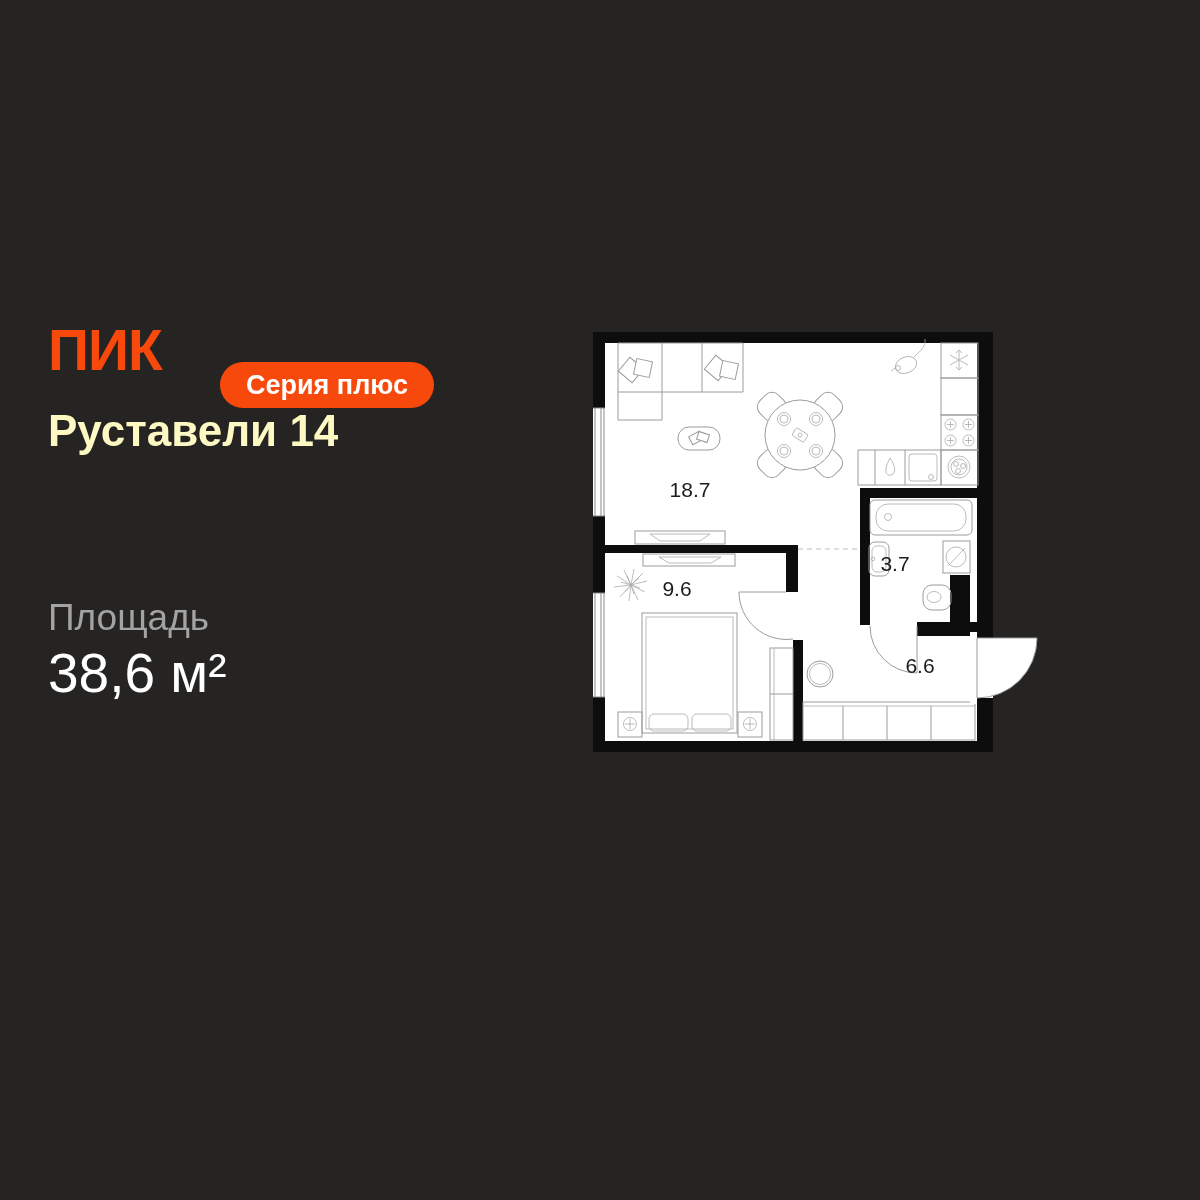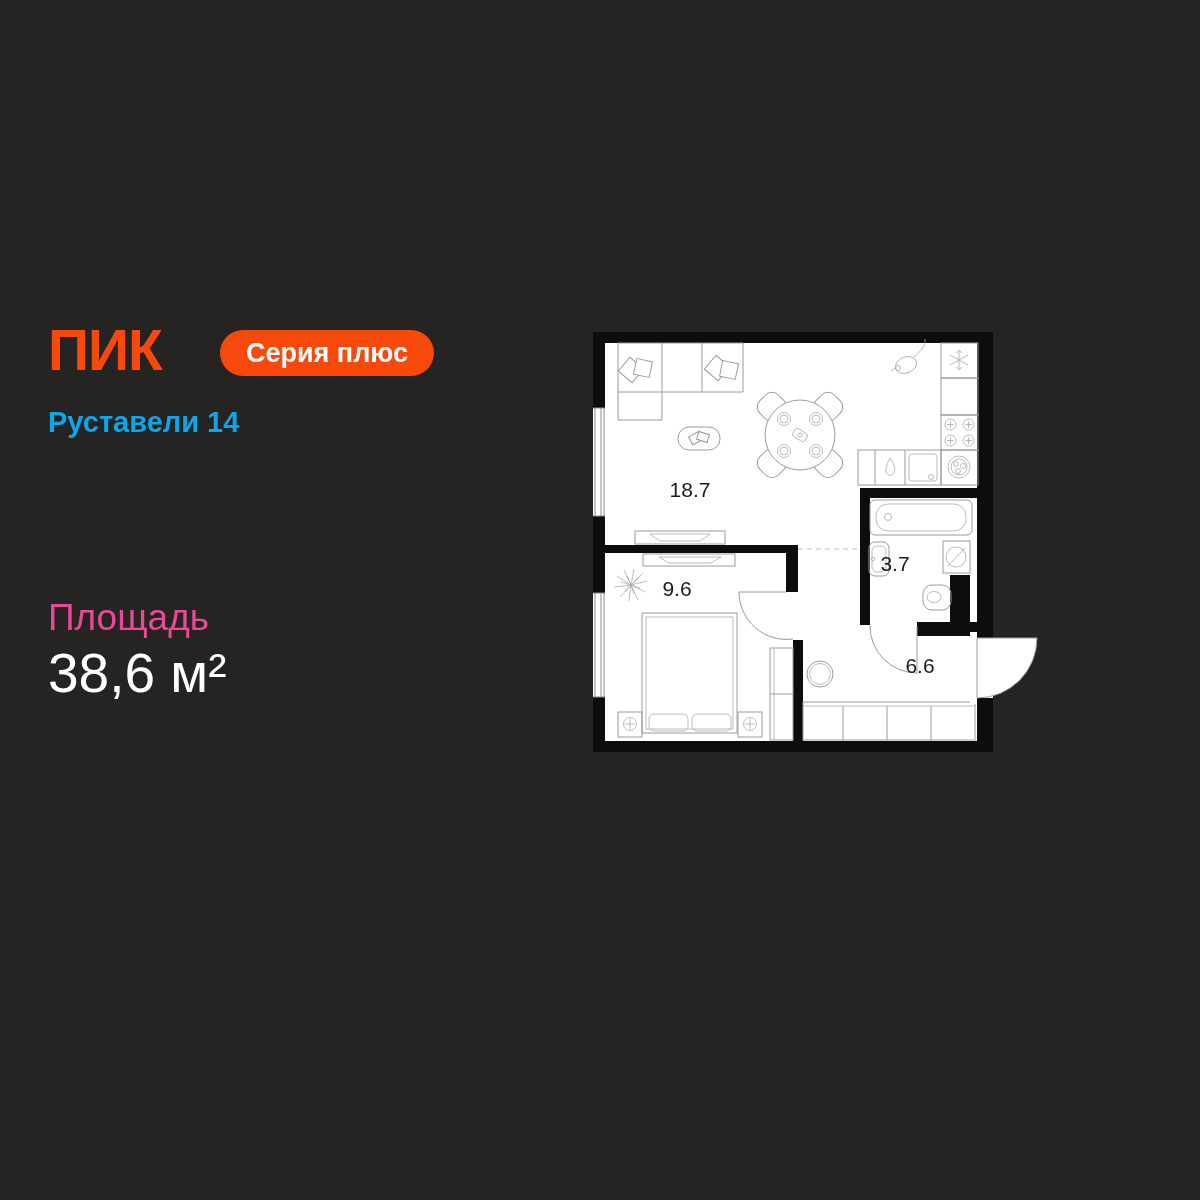--- a/index.html
+++ b/index.html
@@ -1,23 +1,23 @@
 <!DOCTYPE html>
 <html><head>
 <meta charset="utf-8">
 <style>
   html,body{margin:0;padding:0;}
   body{background:#252422;font-family:"Liberation Sans","DejaVu Sans",sans-serif;}
   .stage{position:relative;width:1200px;height:852px;background:#252422;overflow:hidden;}
   .logo{position:absolute;left:48px;top:322px;font-size:57px;line-height:1;font-weight:900;letter-spacing:-1px;color:#F8490D;}
-  .badge{position:absolute;display:flex;align-items:center;background:#F8490D;color:#fff;font-weight:700;}
+  .badge{position:absolute;display:flex;align-items:center;background:#F8490D;color:#fff;font-weight:700;margin-top:32px;}
   .badge.series{left:220px;top:330px;height:46px;border-radius:23px;padding:0 26px;font-size:27px;}
   .badge.roomtag{left:48px;top:810px;height:62px;border-radius:31px;padding:0 34px;font-size:33px;}
-  .title{position:absolute;left:48px;top:406px;font-size:29px;font-weight:700;color:#0ea5e9;letter-spacing:0;}
-  .area-label{position:absolute;left:48px;top:597px;font-size:37px;color:#ec4899;}
+  .title{position:absolute;left:48px;top:406px;font-size:44px;font-weight:700;color:#fef9c3;letter-spacing:0;}
+  .area-label{position:absolute;left:48px;top:597px;font-size:37px;color:#a3a3a3;}
   .area-value{position:absolute;left:48px;top:641px;font-size:55px;font-weight:400;color:#fff;}
   .plan{position:absolute;left:593px;top:330px;width:460px;height:425px;}
   svg text{font-family:"Liberation Sans","DejaVu Sans",sans-serif;font-size:21px;fill:#1C1C1C;}
   .fur{stroke:#9C9C9C;stroke-width:1;fill:none;}
   .furw{stroke:#9C9C9C;stroke-width:1;fill:#fff;}
   .thin{stroke:#ABABAB;stroke-width:0.8;fill:none;}
 </style>
 </head>
 <body>
 

